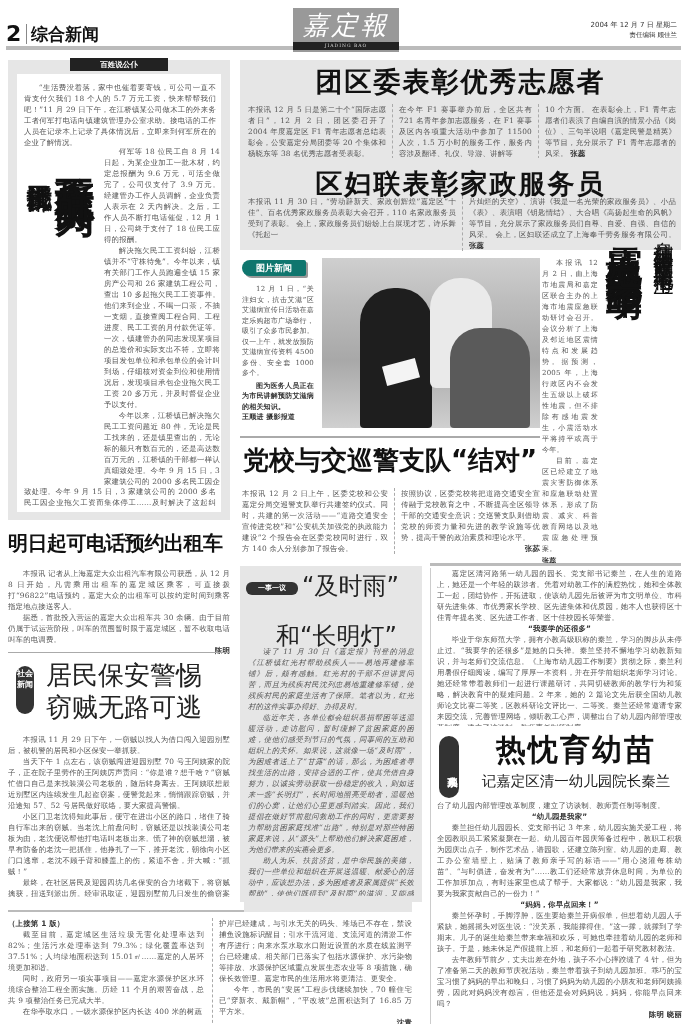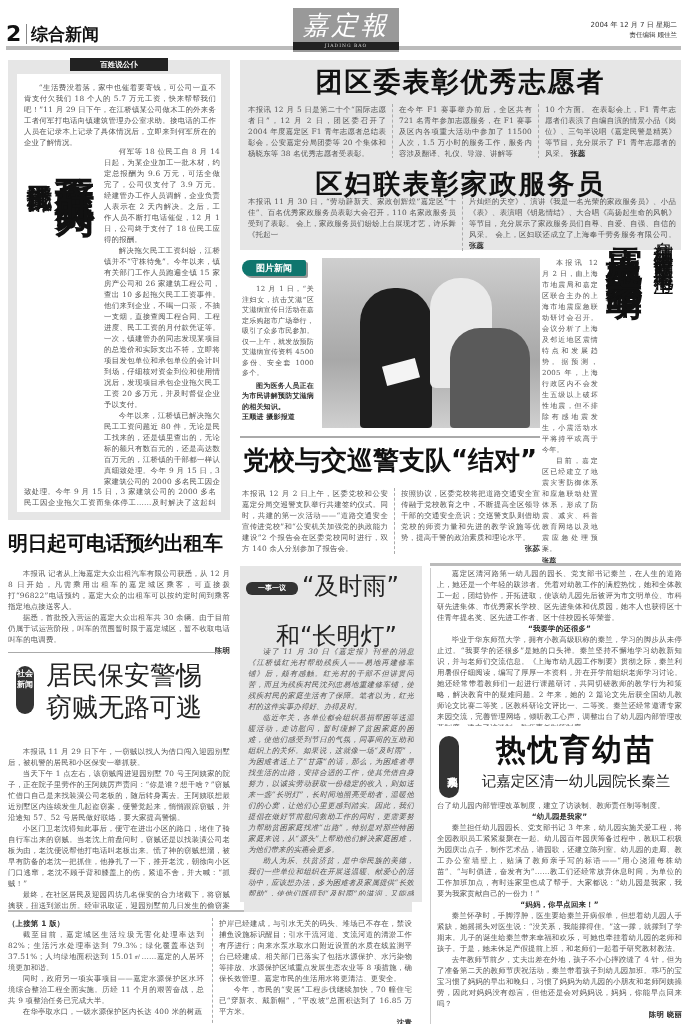--- a/index.html
+++ b/index.html
@@ -106,21 +106,21 @@
   </div>
 </div>
 <div class="abs" style="left:8px;top:652px;width:222px;height:1px;background:#aaa;"></div>
 
 <div class="abs" style="left:8px;top:660px;width:222px;height:240px;">
   <div class="abs sans" style="left:8px;top:6px;width:18px;height:48px;background:#333;color:#fff;font-size:8px;line-height:11px;text-align:center;font-weight:bold;border-radius:9px;padding-top:2px;">
     <span>社会新闻</span>
   </div>
   <div class="abs sans" style="left:38px;top:0;font-size:26px;line-height:30px;color:#222;">居民保安警惕</div>
   <div class="abs sans" style="left:38px;top:32px;font-size:26px;line-height:30px;color:#222;">窃贼无路可逃</div>
-  <div class="abs txt" style="left:0;top:74px;width:222px;height:166px;overflow:hidden;margin-top:12px;">
+  <div class="abs txt" style="left:0;top:74px;width:222px;height:166px;overflow:hidden;">
     <p>本报讯 11 月 29 日下午，一窃贼以找人为借口闯入迎园别墅后，被机警的居民和小区保安一举抓获。</p>
     <p>当天下午 1 点左右，该窃贼闯进迎园别墅 70 号王阿姨家的院子，正在院子里劳作的王阿姨厉声责问：“你是谁？想干啥？”窃贼忙借口自己是来找装潢公司老板的，随后转身离去。王阿姨联想最近别墅区内连续发生几起盗窃案，便警觉起来，悄悄跟踪窃贼，并沿途知 57、52 号居民做好联络，要大家提高警惕。</p>
     <p>小区门卫老沈得知此事后，便守在进出小区的路口，堵住了骑自行车出来的窃贼。当老沈上前盘问时，窃贼还是以找装潢公司老板为由，老沈便说帮他打电话叫老板出来。慌了神的窃贼想溜，被早有防备的老沈一把抓住，他挣扎了一下，推开老沈，朝徐向小区门口逃窜，老沈不顾手背和膝盖上的伤，紧追不舍，并大喊：“抓贼！”</p>
     <p>最终，在社区居民及迎园四坊几名保安的合力堵截下，将窃贼擒获，扭送到派出所。经审讯取证，迎园别墅前几日发生的偷窃案都是其所犯。</p>
 
   </div>
 </div>
 
 <div class="abs gray" style="left:240px;top:566px;width:182px;height:336px;">
   <div class="abs sans" style="left:6px;top:16px;width:52px;height:13px;background:#333;color:#fff;font-size:7px;line-height:13px;text-align:center;font-weight:bold;border-radius:6px;">一事一议</div>

